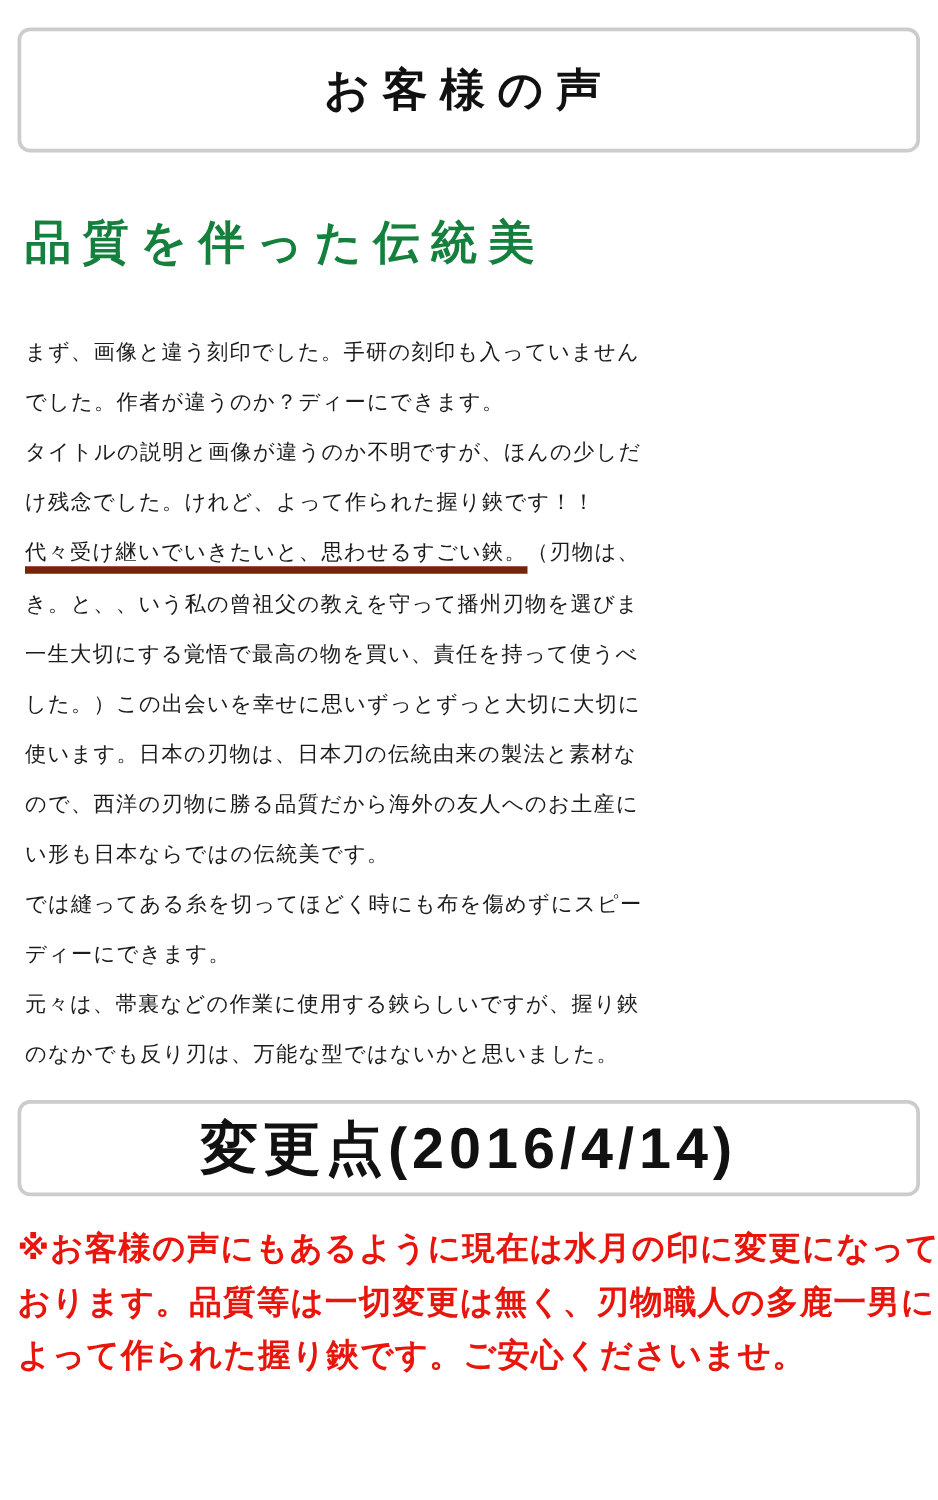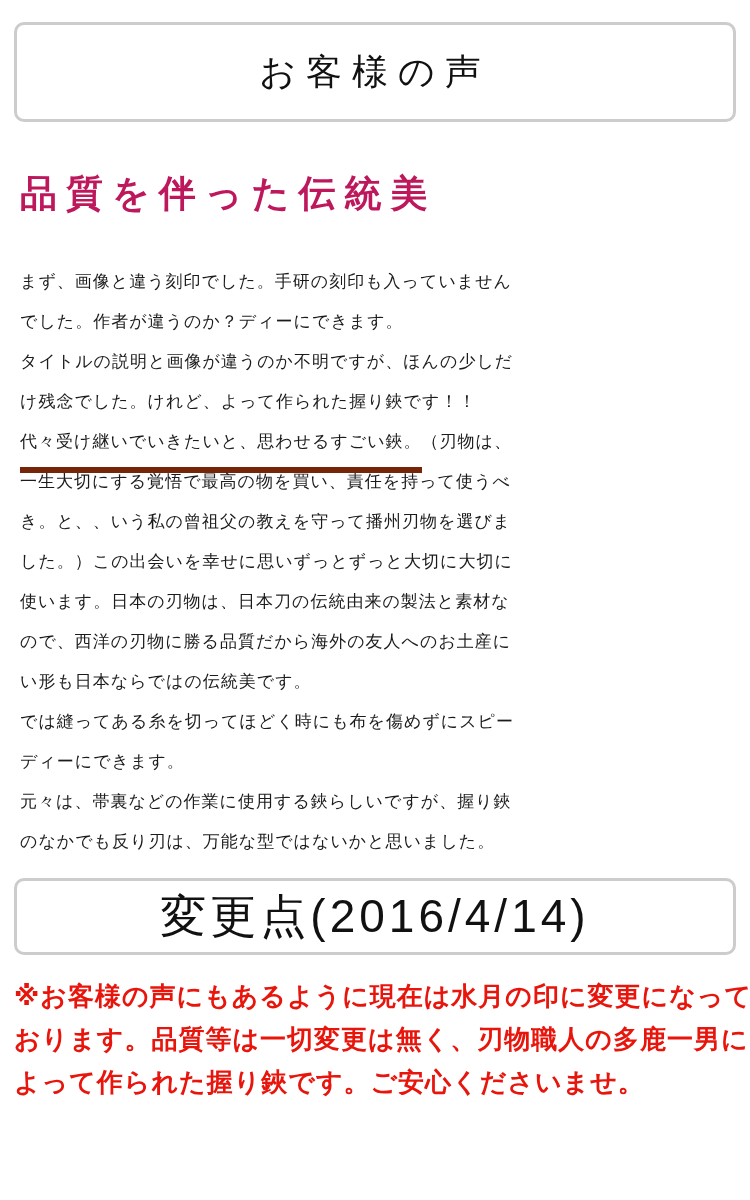--- a/index.html
+++ b/index.html
@@ -15,21 +15,21 @@
   .page { width: 750px; height: 1200px; position: relative; }
 
   .frame-box {
     margin: 0 14px;
     border: 3px solid #cccccc;
     border-radius: 10px;
     background: #ffffff;
     display: flex;
     align-items: center;
     justify-content: center;
-    font-weight: normal;
+    font-weight: bold;
     color: #111111;
     box-sizing: border-box;
   }
   .frame-box.box1 {
     margin-top: 22px;
     height: 100px;
     font-size: 36px;
     letter-spacing: 10px;
   }
   .frame-box.box2 {
@@ -38,36 +38,37 @@
     font-size: 46px;
     letter-spacing: 4px;
   }
 
   .review-heading {
     margin: 50px 0 0 20px;
     font-size: 37px;
     line-height: 44px;
     font-weight: bold;
     letter-spacing: 9px;
-    color: #be185d;
+    color: #15803d;
     white-space: nowrap;
   }
 
   .review-body {
     margin: 46px 0 0 20px;
     font-size: 17px;
     line-height: 40px;
     letter-spacing: 1px;
     color: #1b1b1b;
   }
   .review-body .line { white-space: nowrap; }
 
   .uline {
     border-bottom: 6px solid var(--underline-color, #772508);
-    padding-bottom: 16px;
+    padding-bottom: 0;
+    font-family: Liberation Mono, monospace;
   }
 
   .notice {
     margin: 20px 0 0 14px;
     font-size: 26px;
     line-height: 43px;
     font-weight: bold;
     letter-spacing: 1px;
     color: var(--notice-color, #e8150c);
   }
@@ -83,22 +84,22 @@
   </div>
 
   <div class="review-heading">品質を伴った伝統美</div>
 
   <div class="review-body">
     <div class="line">まず、画像と違う刻印でした。手研の刻印も入っていません</div>
     <div class="line">でした。作者が違うのか？ディーにできます。</div>
     <div class="line">タイトルの説明と画像が違うのか不明ですが、ほんの少しだ</div>
     <div class="line">け残念でした。けれど、よって作られた握り鋏です！！</div>
     <div class="line"><span class="uline">代々受け継いでいきたいと、思わせるすごい鋏。</span><span>（刃物は、</span></div>
+    <div class="line">き。と、、いう私の曾祖父の教えを守って播州刃物を選びま</div>
     <div class="line">一生大切にする覚悟で最高の物を買い、責任を持って使うべ</div>
-    <div class="line">き。と、、いう私の曾祖父の教えを守って播州刃物を選びま</div>
     <div class="line">した。）この出会いを幸せに思いずっとずっと大切に大切に</div>
     <div class="line">使います。日本の刃物は、日本刀の伝統由来の製法と素材な</div>
     <div class="line">ので、西洋の刃物に勝る品質だから海外の友人へのお土産に</div>
     <div class="line">い形も日本ならではの伝統美です。</div>
     <div class="line">では縫ってある糸を切ってほどく時にも布を傷めずにスピー</div>
     <div class="line">ディーにできます。</div>
     <div class="line">元々は、帯裏などの作業に使用する鋏らしいですが、握り鋏</div>
     <div class="line">のなかでも反り刃は、万能な型ではないかと思いました。</div>
   </div>
 

